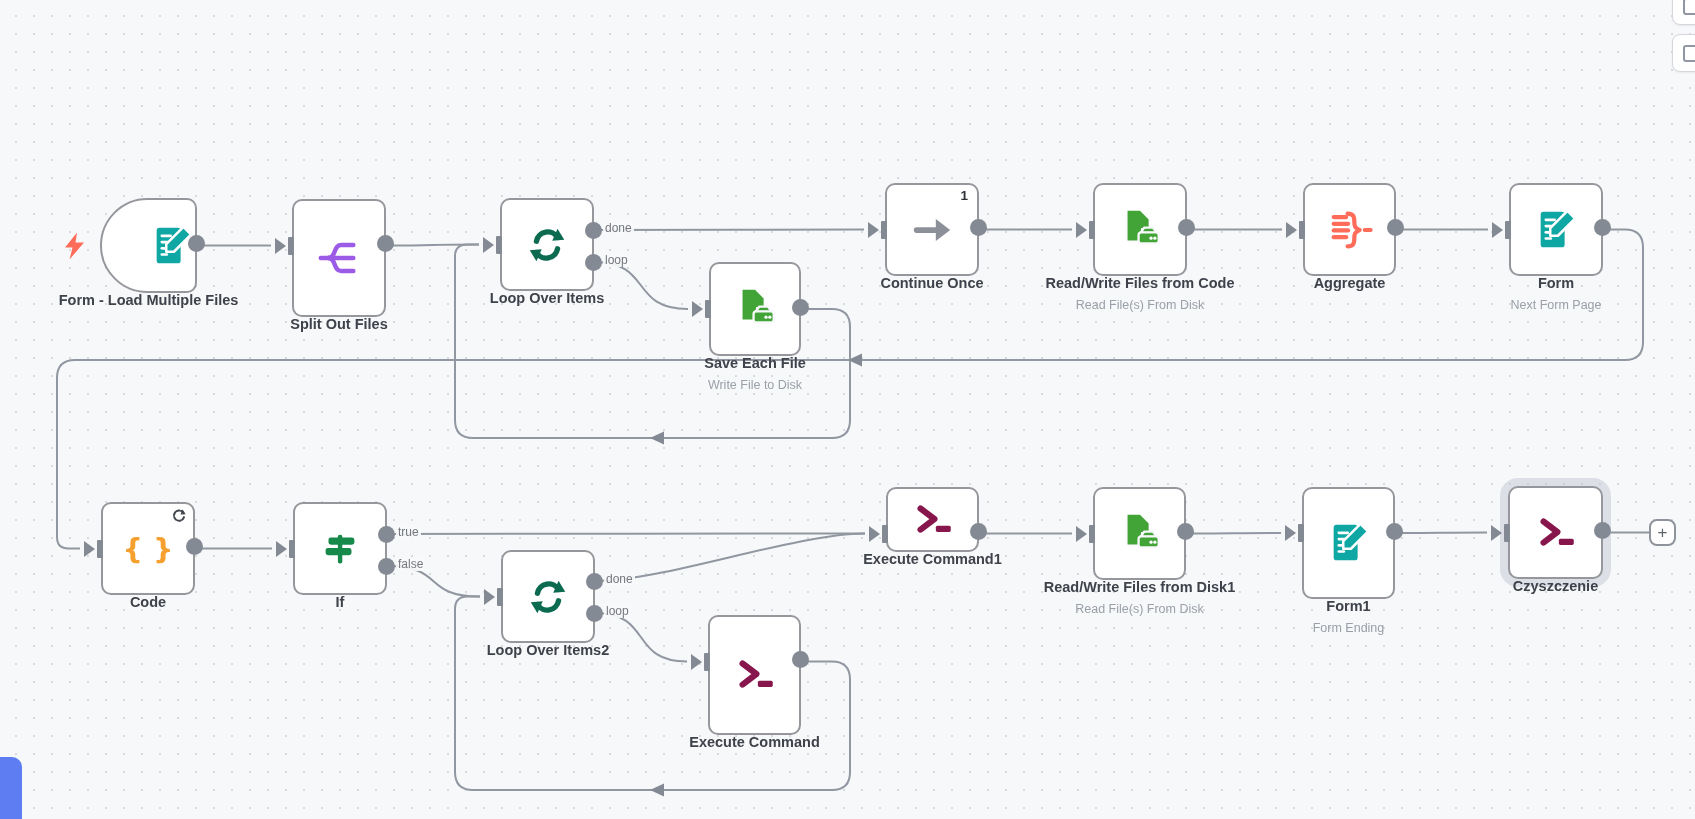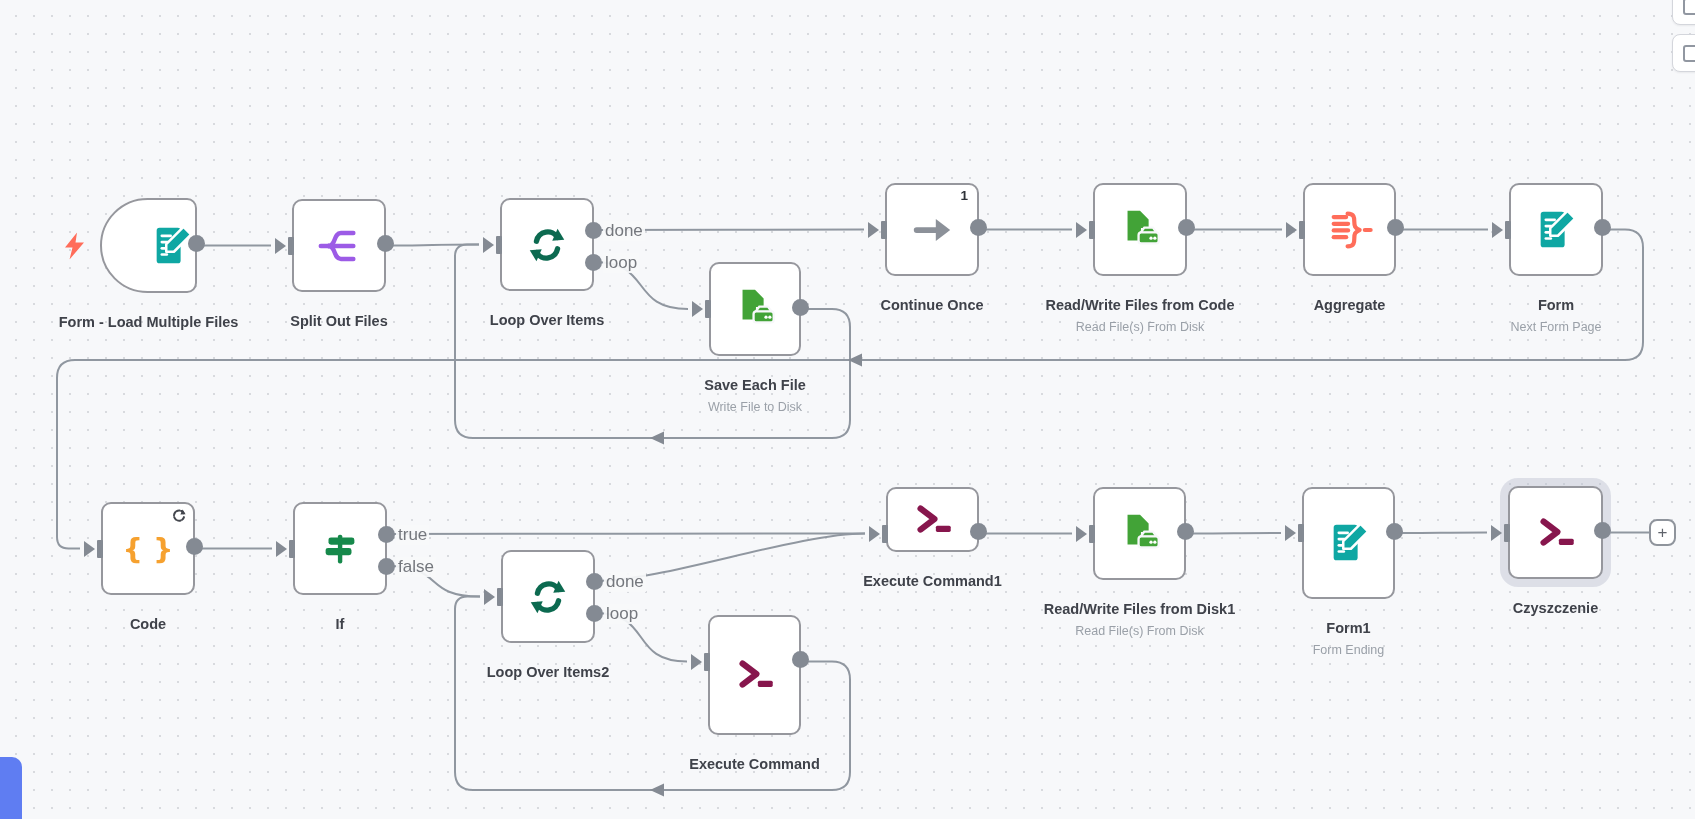--- a/index.html
+++ b/index.html
@@ -6,27 +6,27 @@
   body{font-family:"Liberation Sans",sans-serif;background:#f7f8fa;}
   #canvas{position:relative;width:1695px;height:819px;overflow:hidden;
     background-color:#f7f8fa;
     background-image:radial-gradient(circle,#d8dade 1.2px,transparent 1.4px);
     background-size:18px 18px;background-position:7px 7px;}
   #wires{position:absolute;left:0;top:0;z-index:1;}
   .node{position:absolute;z-index:2;background:#fff;border:2px solid #96979d;border-radius:10px;
     display:flex;align-items:center;justify-content:center;box-sizing:border-box;}
   .node.trigger{border-radius:48px 10px 10px 48px;justify-content:flex-end;}
   .node.selected{box-shadow:0 0 0 8px rgba(188,193,208,0.45);}
-  .nlabel{position:absolute;top:100%;margin-top:22px;left:50%;transform:translateX(-50%);
+  .nlabel{position:absolute;top:100%;margin-top:0;left:50%;transform:translateX(-50%);
     text-align:center;width:200px;line-height:1.35;}
   .nlabel .t{display:block;font-size:14.5px;font-weight:600;color:#3f424a;}
   .nlabel .s{display:block;font-size:12.5px;font-weight:400;color:#9aa0a8;margin-top:3px;}
   .output-port{position:absolute;width:17px;height:17px;border-radius:50%;background:#848a93;right:-10px;}
   .input-port{position:absolute;left:-21px;width:22px;height:18px;}
-  .port-label{position:absolute;left:calc(100% + 11px);font-size:17px;color:#74777d;
+  .port-label{position:absolute;left:calc(100% + 11px);font-size:12px;color:#74777d;
     background:rgba(247,248,250,0.92);padding:0 2px;white-space:nowrap;}
   .badge1{position:absolute;top:3px;right:9px;font-size:13.5px;font-weight:700;color:#2e3238;}
   .badge-refresh{position:absolute;top:5px;right:7px;line-height:0;}
   .bolt{position:absolute;left:-37px;top:50%;transform:translateY(-50%);line-height:0;}
   .icon{line-height:0;}
   #plus-btn{position:absolute;z-index:2;width:27px;height:27px;background:#fff;border:2px solid #8f949c;
     border-radius:8px;box-sizing:border-box;display:flex;align-items:center;justify-content:center;
     font-size:17px;color:#5f636b;font-weight:400;}
   .corner-btn{position:absolute;z-index:3;width:40px;height:38px;background:#fff;border:1px solid #d4d6dc;
     border-radius:8px;box-shadow:0 1px 2px rgba(40,40,60,0.07);display:flex;align-items:center;box-sizing:border-box;}
@@ -72,21 +72,21 @@
     <polygon points="44,12 36,4 18,22 18,30 26,30" fill="#0fa7a3" stroke="#fff" stroke-width="2.6" stroke-linejoin="round"></polygon>
   </svg></span>
         <span class="bolt"><svg width="19" height="27" viewBox="0 0 19 27">
             <polygon points="12,0 0,15 7.5,15 4.5,27 19,10 10.5,10" fill="#ff6d5a"></polygon>
           </svg></span>
         <span class="output-port" style="top: 35px;"></span>
         <div class="nlabel" style="width: 185px;">
           <span class="t">Form - Load Multiple Files</span>
         </div>
       </div>
-      <div class="node" style="left: 292px; top: 199px; width: 94px; height: 93px;">
+      <div class="node" style="left: 292px; top: 199px; width: 94px; height: 118px;">
         <span class="icon"><svg width="46" height="46" viewBox="0 0 48 48" fill="none" stroke="#9c5be6" stroke-width="4.6" stroke-linecap="round">
     <path d="M5 24 h8"></path>
     <path d="M13 24 c8 0 5 -13.5 13 -13.5 h13"></path>
     <path d="M13 24 h26"></path>
     <path d="M13 24 c8 0 5 13.5 13 13.5 h13"></path>
   </svg></span>
         <span class="input-port" style="top: 35.5px;"><svg width="22" height="18" viewBox="0 0 22 18">
   <polygon points="2,1 13,9 2,17" fill="#848a93"></polygon>
   <rect x="15" y="0" width="6" height="18" rx="1" fill="#848a93"></rect>
 </svg></span>

